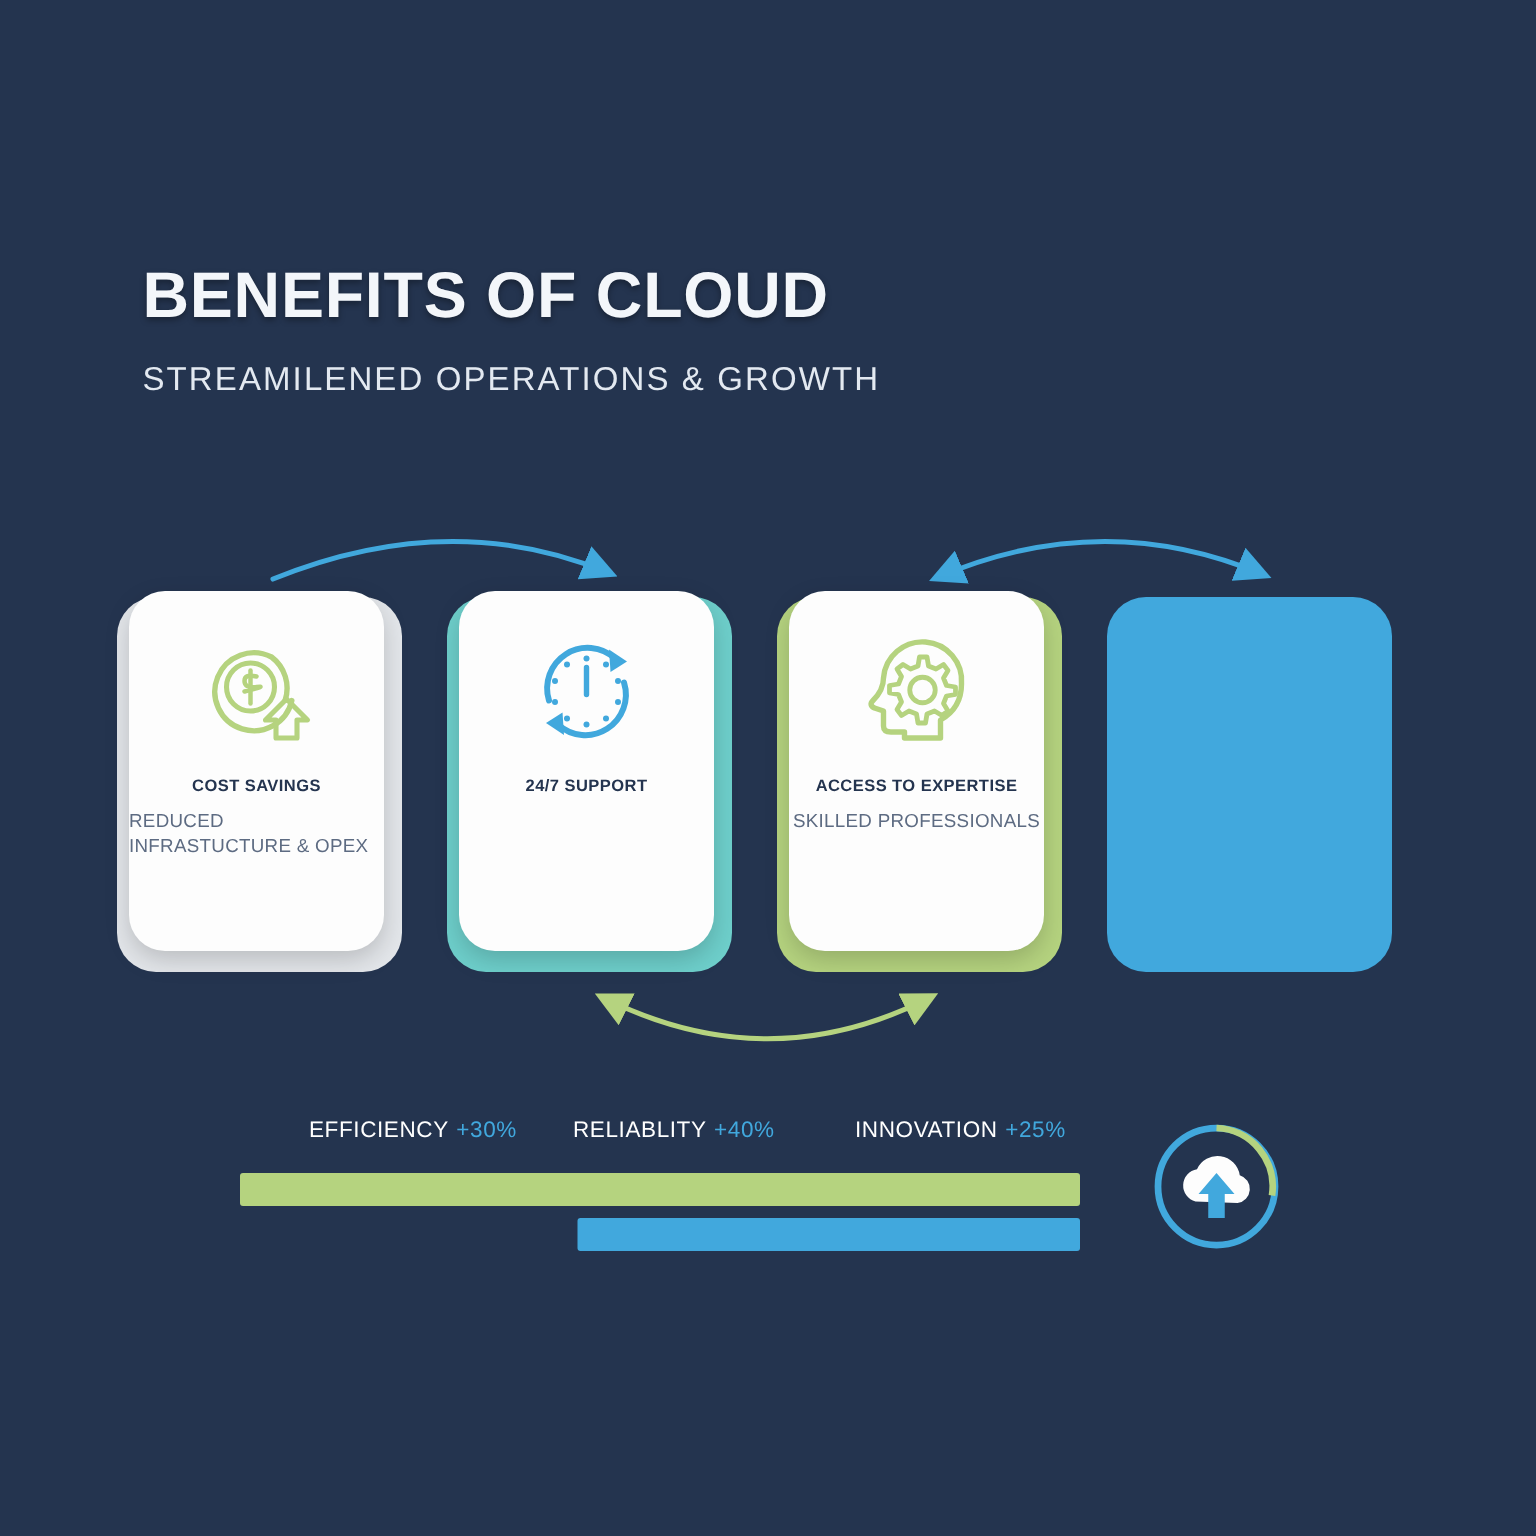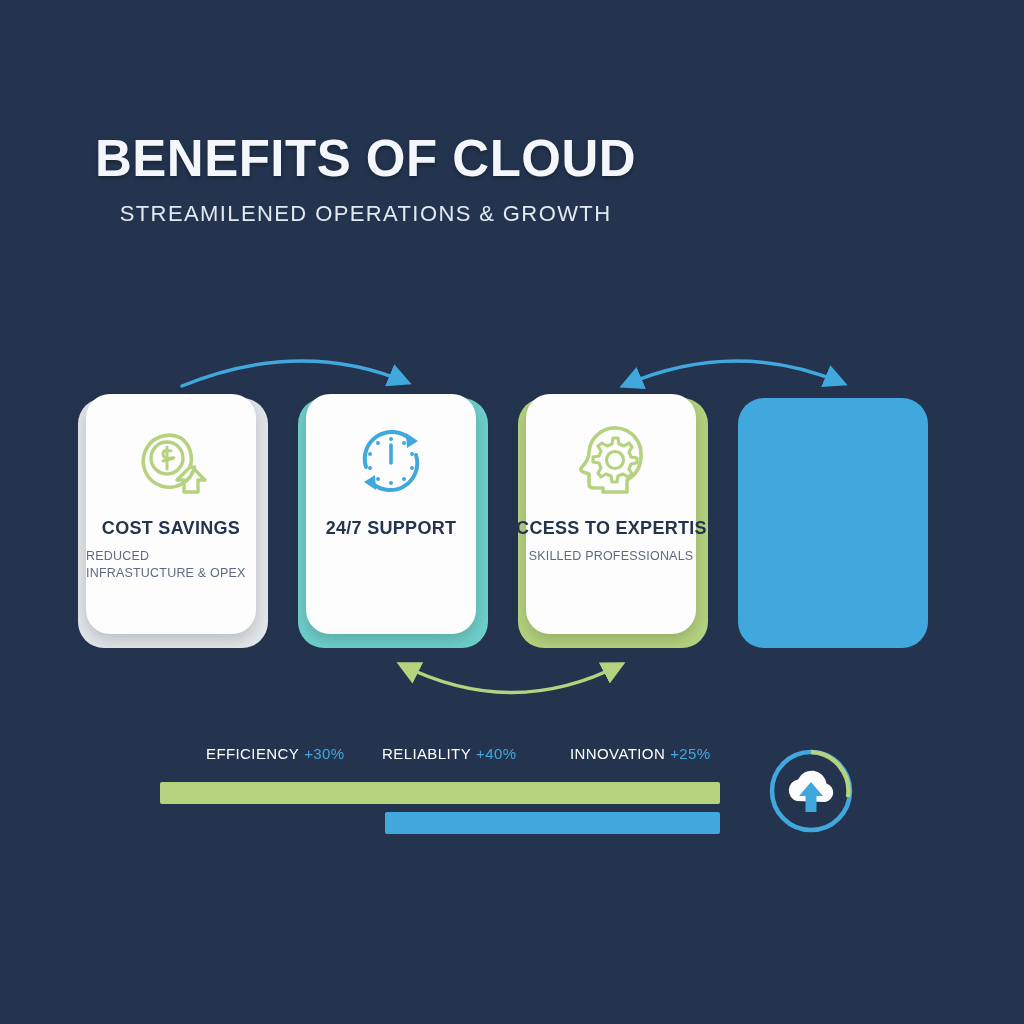--- a/index.html
+++ b/index.html
@@ -11,23 +11,24 @@
   }
   .stage {
     position:relative;
     width:1024px; height:1024px;
     background:#24344f;
   }
 
   
   .header { position:absolute; left:95px; top:132px; }
   .title {
-    font-size:51px; font-weight:bold; letter-spacing:0.5px;
+    font-size:43px; font-weight:bold; letter-spacing:0.5px;
     line-height:53px; color:#f3f6fa; text-transform:uppercase;
     text-shadow:0 2px 4px rgba(0,0,0,.35);
+    margin-top:39px;
   }
   .subtitle {
     margin-top:16px;
     font-size:22px; font-weight:400; letter-spacing:1.4px;
     color:#e3e9f1; text-transform:uppercase;text-align:center;
   }
 
   
   .cards { position:absolute; left:0; top:398px; width:1024px; height:260px; }
   .card-wrap { position:absolute; top:0; width:190px; height:250px; }
@@ -39,21 +40,21 @@
     position:absolute; left:8px; top:-4px; right:12px; bottom:14px;
     background:#fdfdfd;
     border-radius:24px;
     box-shadow:0 6px 16px rgba(0,0,0,.18);
     display:flex; flex-direction:column; align-items:center;
     padding-top:26px;
   }
   .card-icon { width:92px; height:84px; display:flex; align-items:center; justify-content:center; }
   .card-title {
     margin-top:14px;
-    font-size:18px; font-weight:bold; letter-spacing:.3px;
+    font-size:11px; font-weight:bold; letter-spacing:.3px;
     color:#24344f; text-transform:uppercase; text-align:left;
     white-space:nowrap;
   }
   .card-desc {
     margin-top:9px;
     font-size:12.5px; font-weight:400; letter-spacing:.2px; line-height:17px;
     color:#5d6b82; text-transform:uppercase; text-align:left;
     max-width:178px;
   }
 

